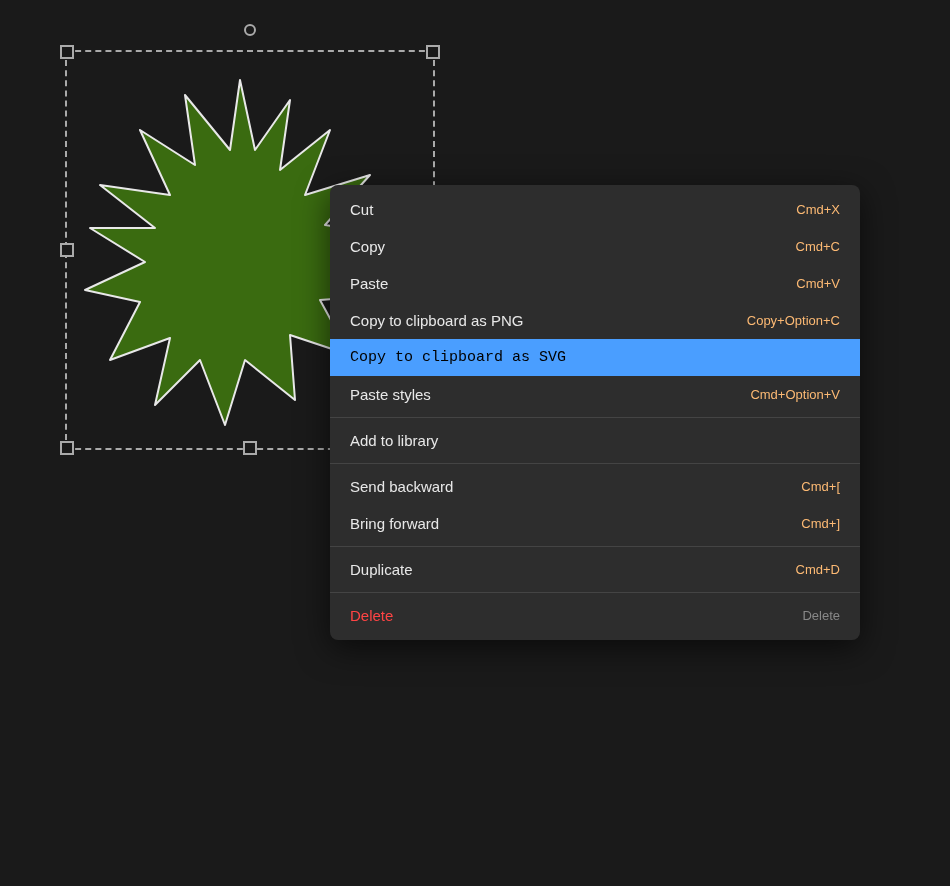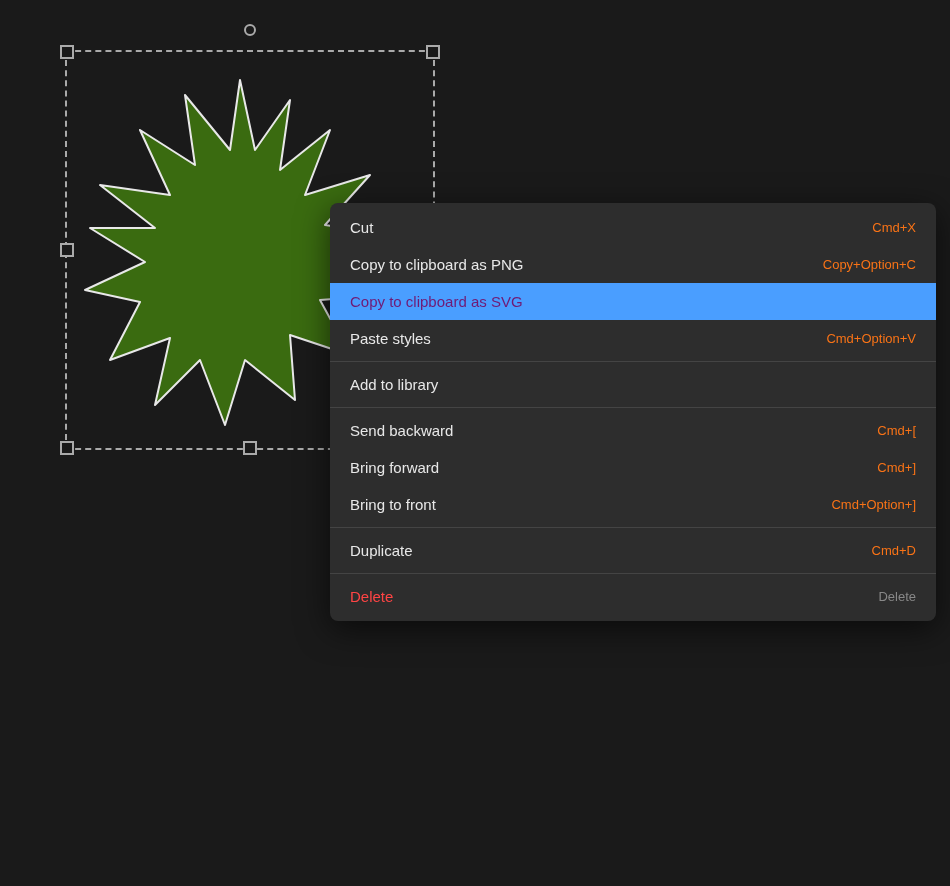--- a/index.html
+++ b/index.html
@@ -67,54 +67,54 @@
       left: 80px;
       width: 320px;
       height: 370px;
     }
 
     
     .context-menu {
       position: absolute;
       top: 185px;
       left: 330px;
-      width: 606px;
+      width: 530px;
       background: #2d2d2d;
       border-radius: 8px;
       padding: 6px 0;
       box-shadow: 0 8px 32px rgba(0,0,0,0.6);
-      margin-top: 18px;
     }
 
     .menu-item {
       display: flex;
       justify-content: space-between;
       align-items: center;
       padding: 10px 20px;
       cursor: pointer;
       color: #e8e8e8;
       font-size: 15px;
     }
 
     .menu-item.highlighted {
       background: #4a9eff;
-      color: #701a75;
+      color: #000000;
+      font-family: Liberation Mono, monospace;
     }
 
     .menu-item.delete-item {
       color: #ff4444;
     }
 
     .menu-item .label {
       font-size: 15px;
     }
 
     .menu-item .shortcut {
       font-size: 13px;
-      color: #f97316;
+      color: #fdba74;
       font-family: -apple-system, sans-serif;
     }
 
     .menu-item.delete-item .shortcut {
       color: #888;
     }
 
     .menu-divider {
       height: 1px;
       background: #444;
@@ -176,20 +176,28 @@
     <div class="handle bm"></div>
     <div class="handle br"></div>
   </div>
 
   <div class="context-menu" id="context-menu">
   <div class="menu-item">
         <span class="label">Cut</span>
         <span class="shortcut">Cmd+X</span>
       </div>
       <div class="menu-item">
+        <span class="label">Copy</span>
+        <span class="shortcut">Cmd+C</span>
+      </div>
+      <div class="menu-item">
+        <span class="label">Paste</span>
+        <span class="shortcut">Cmd+V</span>
+      </div>
+      <div class="menu-item">
         <span class="label">Copy to clipboard as PNG</span>
         <span class="shortcut">Copy+Option+C</span>
       </div>
       <div class="menu-item highlighted">
         <span class="label">Copy to clipboard as SVG</span>
       </div>
       <div class="menu-item">
         <span class="label">Paste styles</span>
         <span class="shortcut">Cmd+Option+V</span>
       </div>
@@ -198,24 +206,20 @@
         <span class="label">Add to library</span>
       </div>
       <div class="menu-divider"></div>
       <div class="menu-item">
         <span class="label">Send backward</span>
         <span class="shortcut">Cmd+[</span>
       </div>
       <div class="menu-item">
         <span class="label">Bring forward</span>
         <span class="shortcut">Cmd+]</span>
-      </div>
-      <div class="menu-item">
-        <span class="label">Bring to front</span>
-        <span class="shortcut">Cmd+Option+]</span>
       </div>
       <div class="menu-divider"></div>
       <div class="menu-item">
         <span class="label">Duplicate</span>
         <span class="shortcut">Cmd+D</span>
       </div>
       <div class="menu-divider"></div>
       <div class="menu-item delete-item">
         <span class="label">Delete</span>
         <span class="shortcut">Delete</span>

